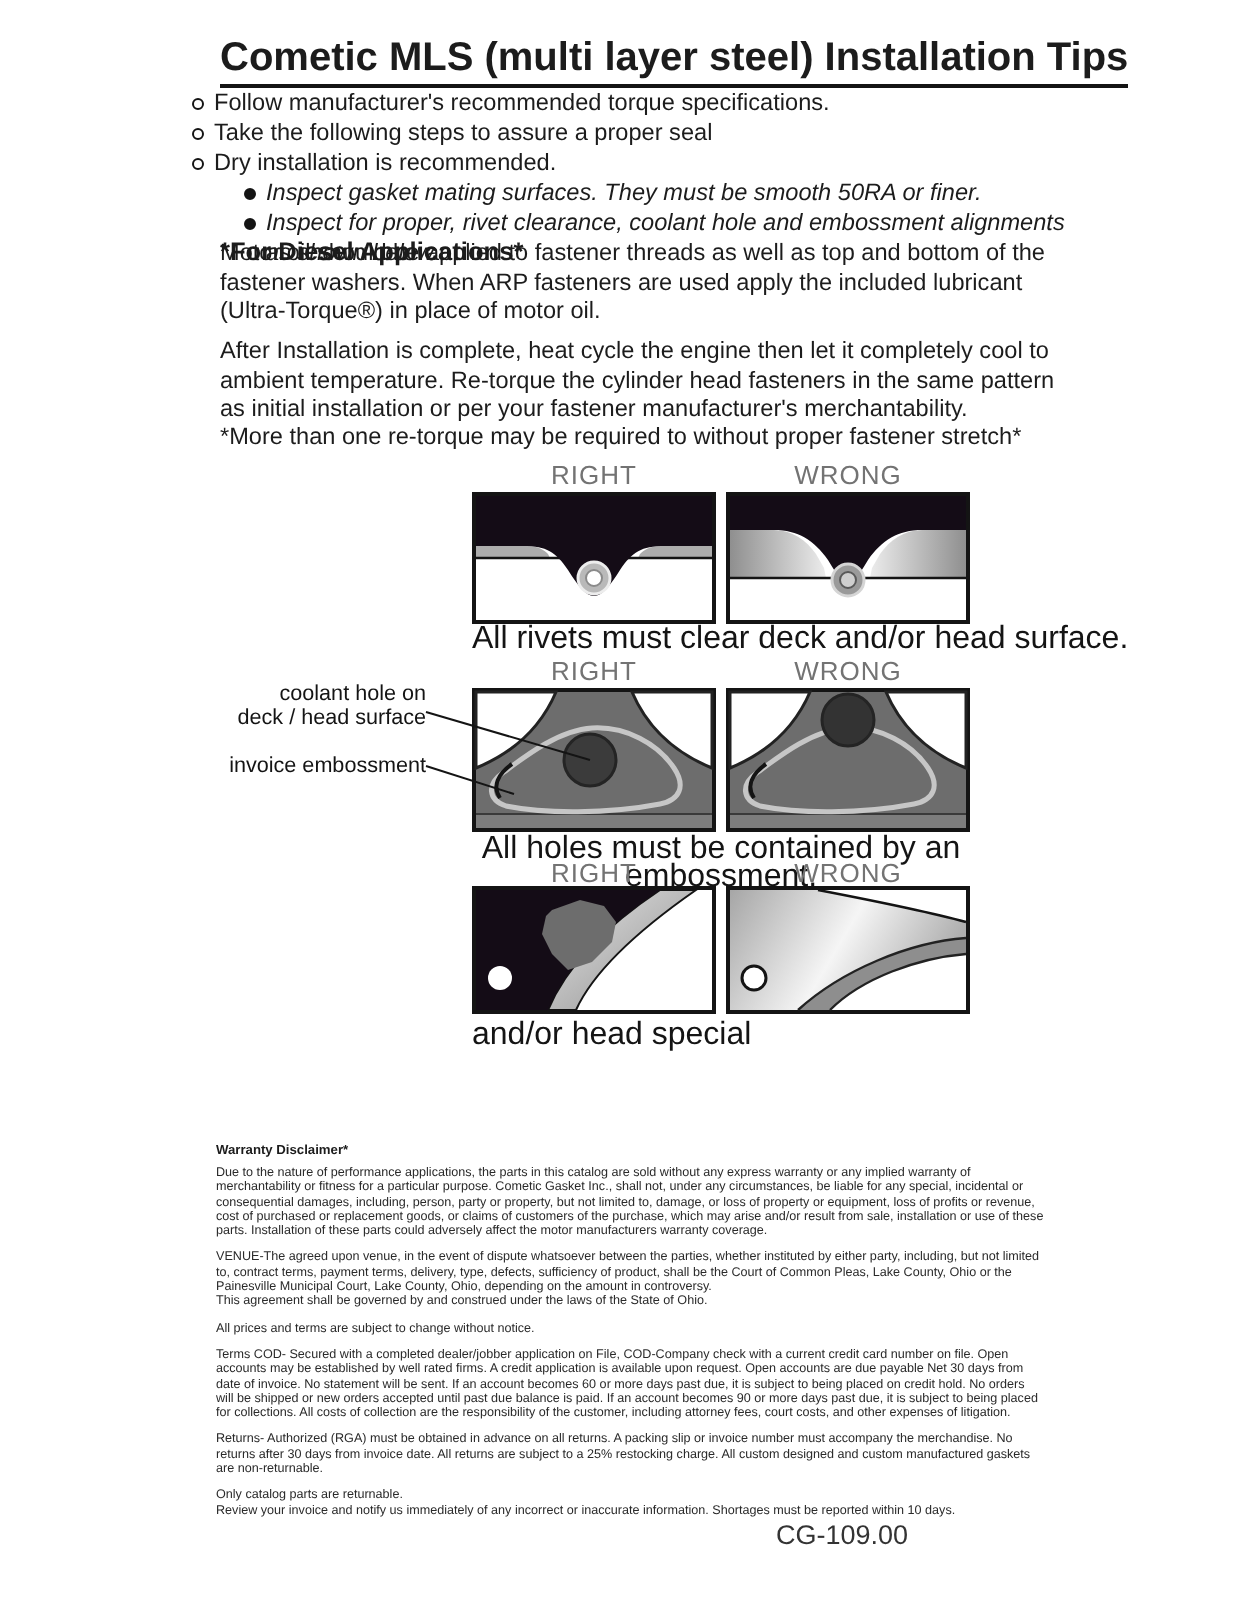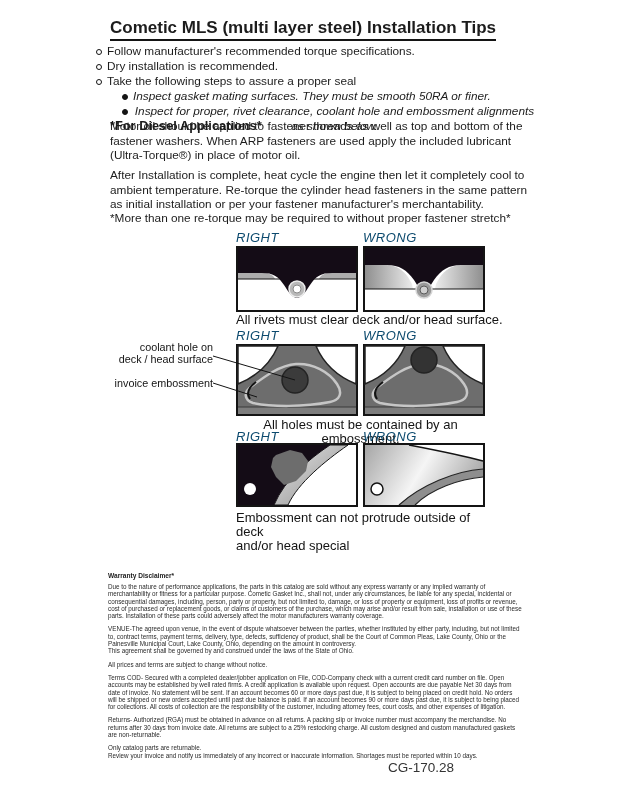--- a/index.html
+++ b/index.html
@@ -2,37 +2,37 @@
 <html><head>
 <meta charset="utf-8">
 <style>
   html,body{margin:0;padding:0;background:#ffffff;}
   .page{
     position:relative;width:618px;height:800px;background:#ffffff;overflow:hidden;
     font-family:"Liberation Sans", sans-serif;color:#1c1c1c;
   }
   .abs{position:absolute;}
   
-  .title{left:110px;top:18px;font-size:17px;font-weight:bold;}
+  .title{left:110px;top:18px;font-size:20px;font-weight:bold;}
   .title .u{display:inline-block;border-bottom:2px solid #141414;padding-bottom:1px;}
   
   .tips{left:96px;top:44px;font-size:11.8px;line-height:15px;width:440px;}
-  .tip-row{display:flex;align-items:flex-start;text-align:center;}
+  .tip-row{display:flex;align-items:flex-start;}
   .tip-row.sub{margin-left:26px;font-style:italic;}
   .dot{flex:0 0 auto;width:4px;height:4px;border:1px solid #141414;border-radius:50%;margin:5px 5px 0 0;}
   .dot.filled{background:#141414;}
   
   .diesel-h{left:110px;top:118px;font-size:12.8px;font-weight:bold;}
   .para{left:110px;width:418px;font-size:11.8px;line-height:14.6px;}
   .p1{top:119px;}
   .p2{top:168px;}
   .p3{top:211px;}
   
-  .dglabel{width:122px;text-align:left;font-size:13px;letter-spacing:0.5px;color:#0c4a6e;font-style:italic;}
-  .caption{font-size:13px;line-height:14px;color:#141414;}
+  .dglabel{width:122px;text-align:center;font-size:13px;letter-spacing:0.5px;color:#737373;}
+  .caption{font-size:16px;line-height:14px;color:#141414;}
   .sidelabel{width:110px;text-align:right;font-size:10.8px;line-height:12px;color:#141414;}
   
   .disc-h{left:108px;top:572px;font-size:6.6px;font-weight:bold;}
   .disc{left:108px;top:583px;width:414px;}
   .disc p{margin:0 0 6px 0;font-size:6.3px;line-height:7.3px;white-space:pre-line;color:#2a2a2a;}
   .footer{left:388px;top:760px;font-size:13.5px;color:#333333;}
   svg{display:block;}
 </style>
 </head>
 <body>
@@ -43,25 +43,25 @@
     <span class="u">Cometic MLS (multi layer steel) Installation Tips</span>
   </div>
 
   <div class="abs tips">
     <div class="tip-row">
       <span class="dot"></span>
       <span>Follow manufacturer's recommended torque specifications.</span>
     </div>
     <div class="tip-row">
       <span class="dot"></span>
-      <span>Dry installation is recommended.</span>
+      <span>Take the following steps to assure a proper seal</span>
     </div>
     <div class="tip-row">
       <span class="dot"></span>
-      <span>Take the following steps to assure a proper seal</span>
+      <span>Dry installation is recommended.</span>
     </div>
     <div class="tip-row sub">
       <span class="dot filled"></span>
       <span>Inspect gasket mating surfaces.  They must be smooth 50RA or finer.</span>
     </div>
     <div class="tip-row sub">
       <span class="dot filled"></span>
       <span>Inspect for proper, rivet clearance, coolant hole and embossment alignments as shown below.</span>
     </div>
   </div>
@@ -172,31 +172,30 @@
     <rect x="1" y="1" width="120" height="62" fill="#ffffff" stroke="#141414" stroke-width="2"></rect>
     <path d="M2,2 H46 C72,7 98,12 120,18 V26 C92,28 58,42 36,62 H2 Z" fill="url(#gf)"></path>
     <path d="M46,2 C72,7 98,12 120,18" stroke="#141414" stroke-width="1.3" fill="none"></path>
     <path d="M36,62 C58,42 92,28 120,26 V34 C96,36 68,46 52,62 Z" fill="#8e8e8e"></path>
     <path d="M36,62 C58,42 92,28 120,26" stroke="#222222" stroke-width="1.2" fill="none"></path>
     <path d="M52,62 C68,46 96,36 120,34" stroke="#222222" stroke-width="1.2" fill="none"></path>
     <circle cx="14" cy="46" r="6" fill="#ffffff" stroke="#141414" stroke-width="1.5"></circle>
   </svg>
 
   <div class="abs caption" style="left:236px;top:511px;width:260px;">
-    <div>Embossment can not protrude outside of deck</div>
     <div>and/or head special</div>
   </div>
 
   <div class="abs disc-h">Warranty Disclaimer*</div>
   <div class="abs disc">
     <p>Due to the nature of performance applications, the parts in this catalog are sold without any express warranty or any implied warranty of merchantability or fitness for a particular purpose.  Cometic Gasket Inc., shall not, under any circumstances, be liable for any special, incidental or consequential damages, including, person, party or property, but not limited to, damage, or loss of property or equipment, loss of profits or revenue, cost of purchased or replacement goods, or claims of customers of the purchase, which may arise and/or result from sale, installation or use of these parts.  Installation of these parts could adversely affect the motor manufacturers warranty coverage.</p>
     <p>VENUE-The agreed upon venue, in the event of dispute whatsoever between the parties, whether instituted by either party, including, but not limited to, contract terms, payment terms, delivery, type, defects, sufficiency of product, shall be the Court of Common Pleas, Lake County, Ohio or the Painesville Municipal Court, Lake County, Ohio, depending on the amount in controversy.
 This agreement shall be governed by and construed under the laws of the State of Ohio.</p>
     <p>All prices and terms are subject to change without notice.</p>
     <p>Terms COD- Secured with a completed dealer/jobber application on File, COD-Company check with a current credit card number on file.  Open accounts may be established by well rated firms.  A credit application is available upon request.  Open accounts are due payable Net 30 days from date of invoice.  No statement will be sent.  If an account becomes 60 or more days past due, it is subject to being placed on credit hold.  No orders will be shipped or new orders accepted until past due balance is paid.  If an account becomes 90 or more days past due, it is subject to being placed for collections.  All costs of collection are the responsibility of the customer, including attorney fees, court costs, and other expenses of litigation.</p>
     <p>Returns- Authorized (RGA) must be obtained in advance on all returns.  A packing slip or invoice number must accompany the merchandise.  No returns after 30 days from invoice date.  All returns are subject to a 25% restocking charge.  All custom designed and custom manufactured gaskets are non-returnable.</p>
     <p>Only catalog parts are returnable.
 Review your invoice and notify us immediately of any incorrect or inaccurate information.  Shortages must be reported within 10 days.</p>
   </div>
 
-  <div class="abs footer">CG-170.28</div>
+  <div class="abs footer">CG-109.00</div>
 
 </div>
 
 </body></html>

